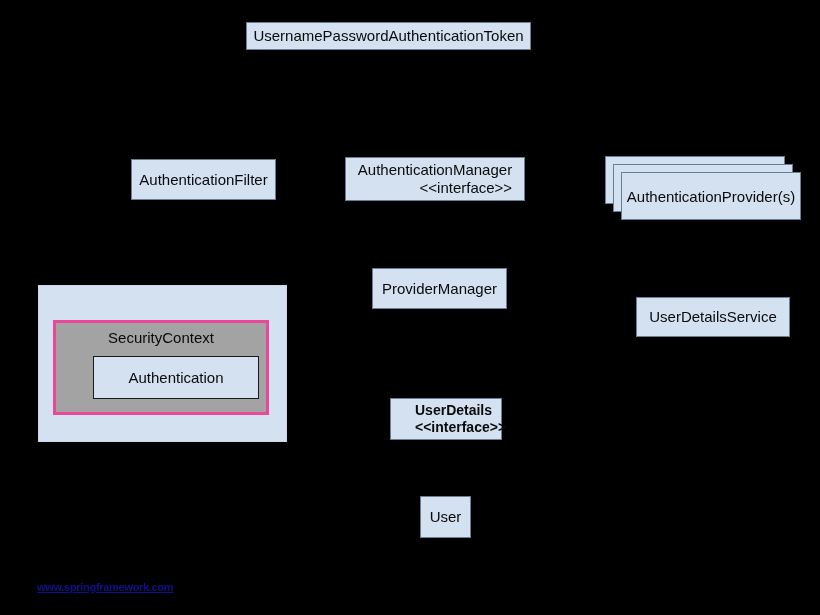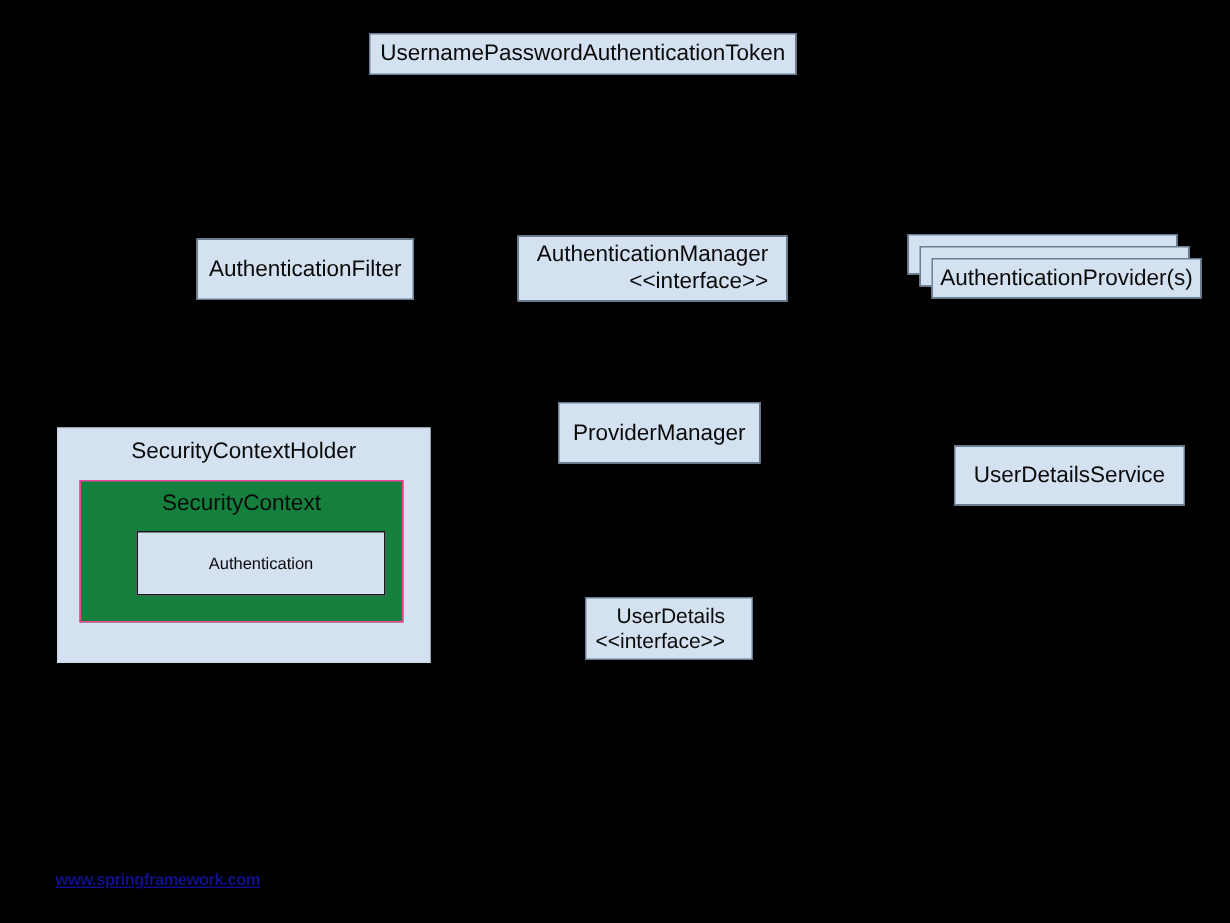--- a/index.html
+++ b/index.html
@@ -57,21 +57,21 @@
     position: absolute;
     left: 605px;
     top: 156px;
     width: 196px;
     height: 62px;
   }
   #stack-provider .layer {
     position: absolute;
     box-sizing: border-box;
     width: 180px;
-    height: 27px;
+    height: 48px;
     background: #d4e1f0;
     border: 1px solid #6b7f94;
   }
   #stack-provider .layer-back {
     left: 0px;
     top: 0px;
   }
   #stack-provider .layer-mid {
     left: 8px;
     top: 8px;
@@ -106,22 +106,22 @@
     font-size: 15px;
     color: #0a0a0a;
   }
   #grp-context {
     position: absolute;
     left: 14px;
     top: 34px;
     width: 216px;
     height: 95px;
     box-sizing: border-box;
-    background: #15803d;
-    border: 1px solid #ec4899;
+    background: #a3a3a3;
+    border: 3px solid #ec4899;
   }
   #grp-context .context-title {
     position: absolute;
     left: 0;
     right: 0;
     top: 6px;
     text-align: center;
     font-size: 15px;
     color: #0a0a0a;
   }
@@ -130,21 +130,21 @@
     left: 37px;
     top: 33px;
     width: 166px;
     height: 43px;
     box-sizing: border-box;
     background: #d4e1f0;
     border: 1px solid #1a1a1a;
     display: flex;
     align-items: center;
     justify-content: center;
-    font-size: 11px;
+    font-size: 15px;
     color: #0a0a0a;
   }
   
   #n-providermanager {
     left: 372px;
     top: 268px;
     width: 135px;
     height: 41px;
   }
   #n-userdetailsservice {
@@ -152,24 +152,25 @@
     top: 297px;
     width: 154px;
     height: 40px;
   }
   #n-userdetails {
     left: 390px;
     top: 398px;
     width: 112px;
     height: 42px;
     justify-content: flex-start;
-    text-align: right;
-    padding-left: 6px;
+    text-align: left;
+    padding-left: 24px;
     font-size: 14px;
     line-height: 17px;
+    font-weight: bold;
   }
   #n-user {
     left: 420px;
     top: 496px;
     width: 51px;
     height: 42px;
   }
   
   #footer-link {
     position: absolute;
@@ -196,32 +197,32 @@
   <div class="node" id="n-manager">AuthenticationManager
 &lt;&lt;interface&gt;&gt;</div>
 
   <div id="stack-provider">
     <div class="layer layer-back"></div>
     <div class="layer layer-mid"></div>
     <div class="layer layer-front">AuthenticationProvider(s)</div>
   </div>
 
   <div id="grp-holder">
-    <div class="holder-title">SecurityContextHolder</div>
 
     <div id="grp-context">
       <div class="context-title">SecurityContext</div>
 
       <div id="n-authentication">Authentication</div>
     </div>
   </div>
 
   <div class="node" id="n-userdetailsservice">UserDetailsService</div>
 
   <div class="node" id="n-providermanager">ProviderManager</div>
 
   <div class="node" id="n-userdetails">UserDetails
 &lt;&lt;interface&gt;&gt;</div>
 
+  <div class="node" id="n-user">User</div>
 
   <div id="footer-link">www.springframework.com</div>
 
 </div>
 
 </body></html>

